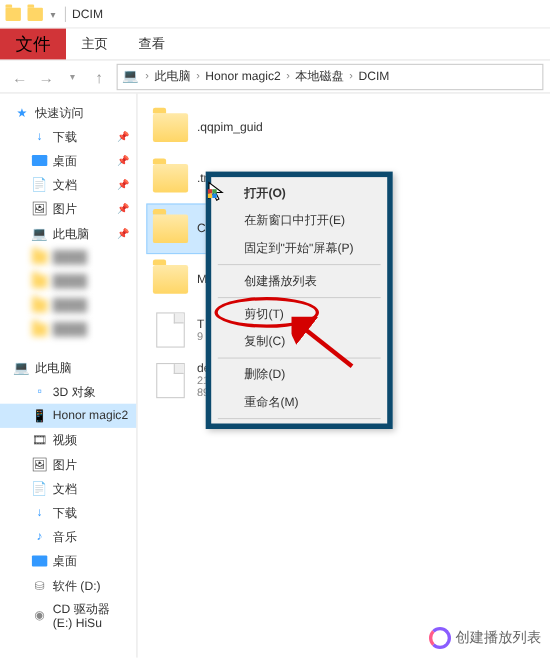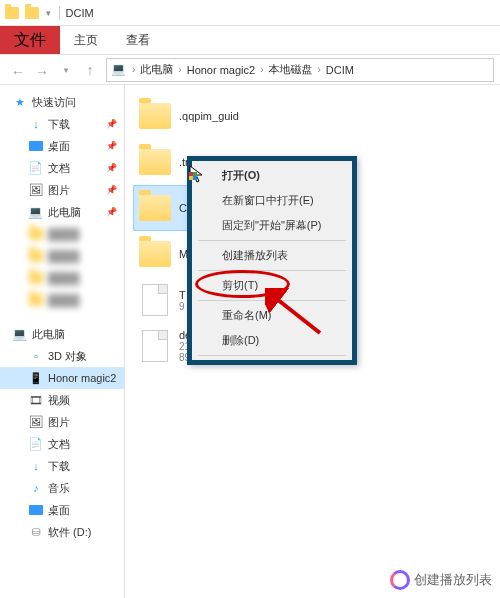--- a/index.html
+++ b/index.html
@@ -208,20 +208,24 @@
     <div class="sb-item indent">
         <span class="sb-icon">
           <span class="i-desktop"></span>
         </span>
         <span>桌面</span>
       </div>
     <div class="sb-item indent">
         <span class="sb-icon i-disk"></span>
         <span>软件 (D:)</span>
       </div>
+    <div class="sb-item indent">
+        <span class="sb-icon i-cd"></span>
+        <span>CD 驱动器 (E:) HiSu</span>
+      </div>
 
   </div>
 
   <div class="content">
     <div class="file-grid">
       <div class="file-item">
         <div class="file-icon">
             <div class="folder-big"></div>
           </div>
         <div class="file-info">
@@ -276,23 +280,24 @@
 </div>
 
 <div class="ctx-menu">
   <div class="ctx-item" style="font-weight:bold;"><span>打开(O)</span></div>
   <div class="ctx-item"><span>在新窗口中打开(E)</span></div>
   <div class="ctx-item"><span>固定到"开始"屏幕(P)</span></div>
   <div class="ctx-sep"></div>
   <div class="ctx-item"><span>创建播放列表</span></div>
   <div class="ctx-sep"></div>
   <div class="ctx-item"><span>剪切(T)</span></div>
+  <div class="ctx-item"><span>复制(C)</span></div>
   <div class="ctx-sep"></div>
+  <div class="ctx-item"><span>删除(D)</span></div>
   <div class="ctx-item"><span>重命名(M)</span></div>
-  <div class="ctx-item"><span>删除(D)</span></div>
   <div class="ctx-sep"></div>
 </div>
 
 <svg class="ctx-cursor" viewBox="0 0 20 20">
   <polygon points="2,2 2,16 6,12 9,18 11,17 8,11 14,11" fill="#fff" stroke="#000" stroke-width="1"></polygon>
   <rect x="1" y="8" width="4" height="4" fill="#d13438"></rect>
   <rect x="1" y="12" width="4" height="4" fill="#fbc02d"></rect>
   <rect x="5" y="8" width="4" height="4" fill="#43a047"></rect>
   <rect x="5" y="12" width="4" height="4" fill="#1e88e5"></rect>
 </svg>

